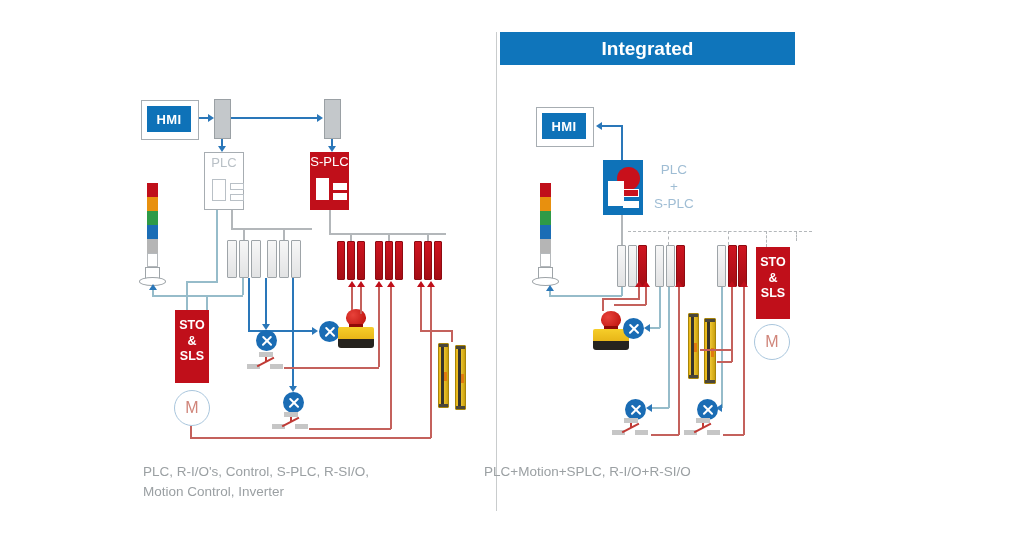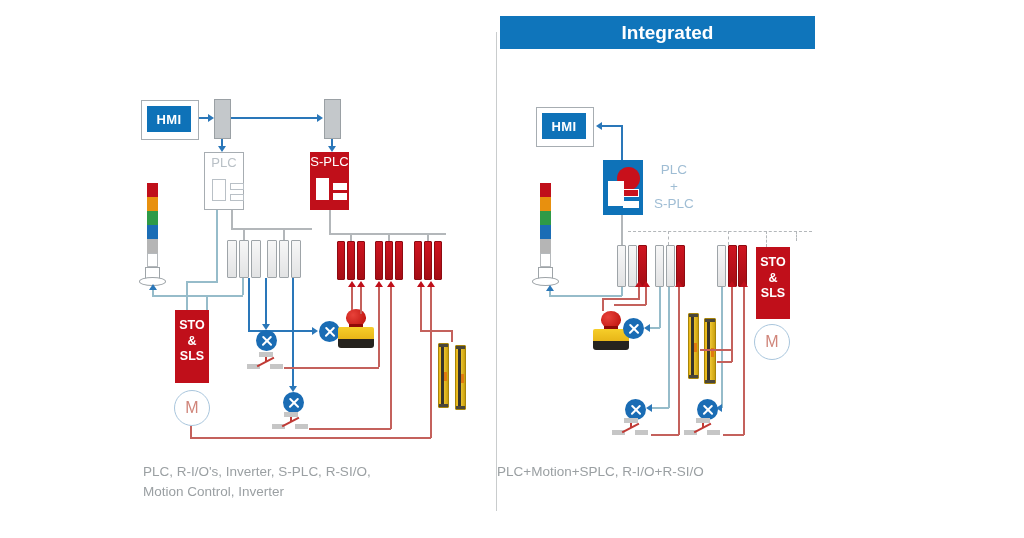--- a/index.html
+++ b/index.html
@@ -73,21 +73,21 @@
   
   .caption{position:absolute;color:#9ba0a3;font-size:13.5px;line-height:1.45;}
   
   .inrect{position:absolute;box-sizing:border-box;}
 </style>
 </head>
 <body>
 
 <div id="stage">
 
-  <div class="hdr" style="left:500px;top:16px;width:295px;padding-left:20px;">
+  <div class="hdr" style="left:500px;top:32px;width:295px;">
     <span>Integrated</span>
   </div>
   <div class="divider" style="left:496px;top:32px;height:479px;"></div>
 
   <div class="devbox" style="left:141px;top:100px;width:58px;height:40px;">
     <div class="hmi-inner" style="left:5px;top:5px;width:44px;height:26px;">
       <span>HMI</span>
     </div>
   </div>
 
@@ -244,21 +244,21 @@
   <div class="w v redw" style="left:190px;top:426px;height:12px;"></div>
   <div class="w h redw" style="left:190px;top:437px;width:241px;"></div>
   <div class="w v redw" style="left:430px;top:287px;height:151px;"></div>
   <div class="ar up" style="left:427px;top:281px;"></div>
   <div class="w v redw" style="left:420px;top:287px;height:44px;"></div>
   <div class="ar up" style="left:417px;top:281px;"></div>
   <div class="w h redw" style="left:420px;top:330px;width:32px;"></div>
   <div class="w v redw" style="left:451px;top:330px;height:12px;"></div>
 
   <div class="caption" style="left:143px;top:462px;width:370px;">
-    <div>PLC, R-I/O's, Inverter, S-PLC, R-SI/O,</div>
+    <div>PLC, R-I/O's, Control, S-PLC, R-SI/O,</div>
     <div>Motion Control, Inverter</div>
   </div>
 
   <div class="devbox" style="left:536px;top:107px;width:58px;height:40px;">
     <div class="hmi-inner" style="left:5px;top:5px;width:44px;height:26px;">
       <span>HMI</span>
     </div>
   </div>
   <div class="ar left" style="left:596px;top:122px;"></div>
   <div class="w h bluew" style="left:602px;top:125px;width:20px;"></div>
@@ -381,17 +381,17 @@
   <div class="w v redw" style="left:678px;top:287px;height:148px;"></div>
   <div class="ar up" style="left:675px;top:281px;"></div>
   <div class="w h redw" style="left:723px;top:434px;width:21px;"></div>
   <div class="w v redw" style="left:743px;top:287px;height:148px;"></div>
   <div class="ar up" style="left:740px;top:281px;"></div>
   <div class="w h redw" style="left:700px;top:349px;width:32px;"></div>
   <div class="w h redw" style="left:717px;top:361px;width:15px;"></div>
   <div class="w v redw" style="left:731px;top:287px;height:75px;"></div>
   <div class="ar up" style="left:728px;top:281px;"></div>
 
-  <div class="caption" style="left:497px;top:462px;width:340px;">
+  <div class="caption" style="left:484px;top:462px;width:340px;">
     <div>PLC+Motion+SPLC, R-I/O+R-SI/O</div>
   </div>
 
 </div>
 
 </body></html>

